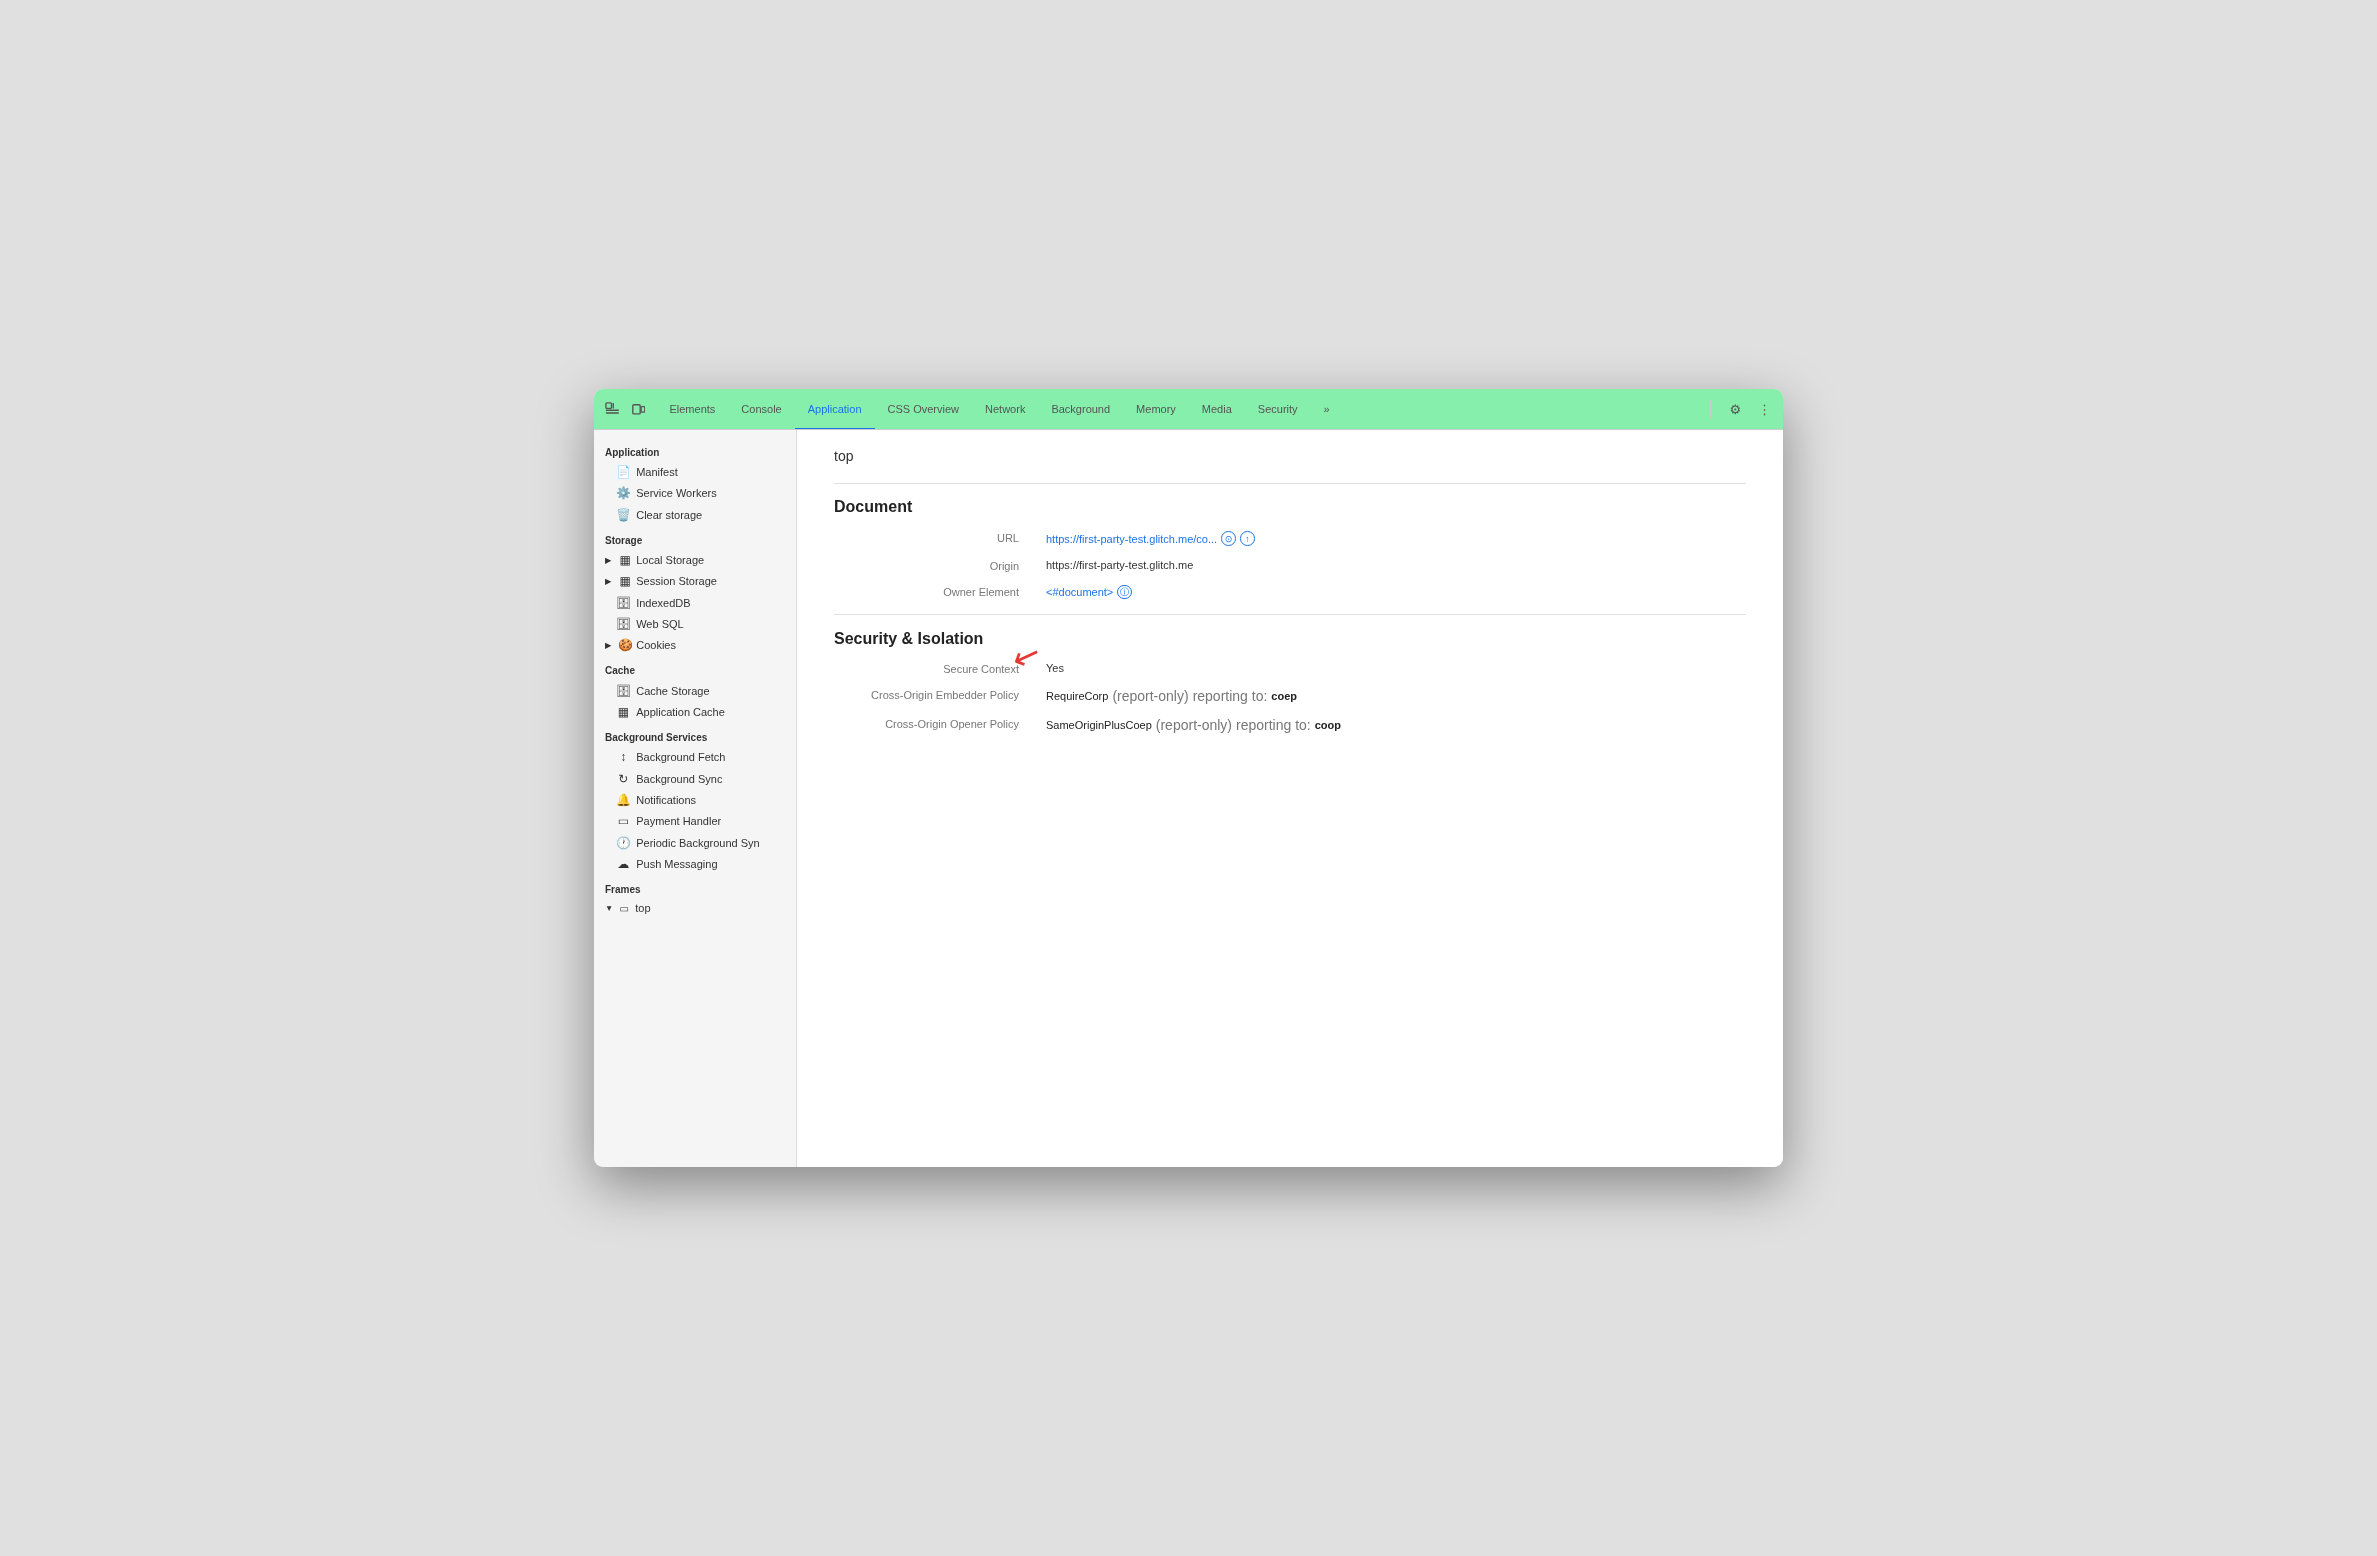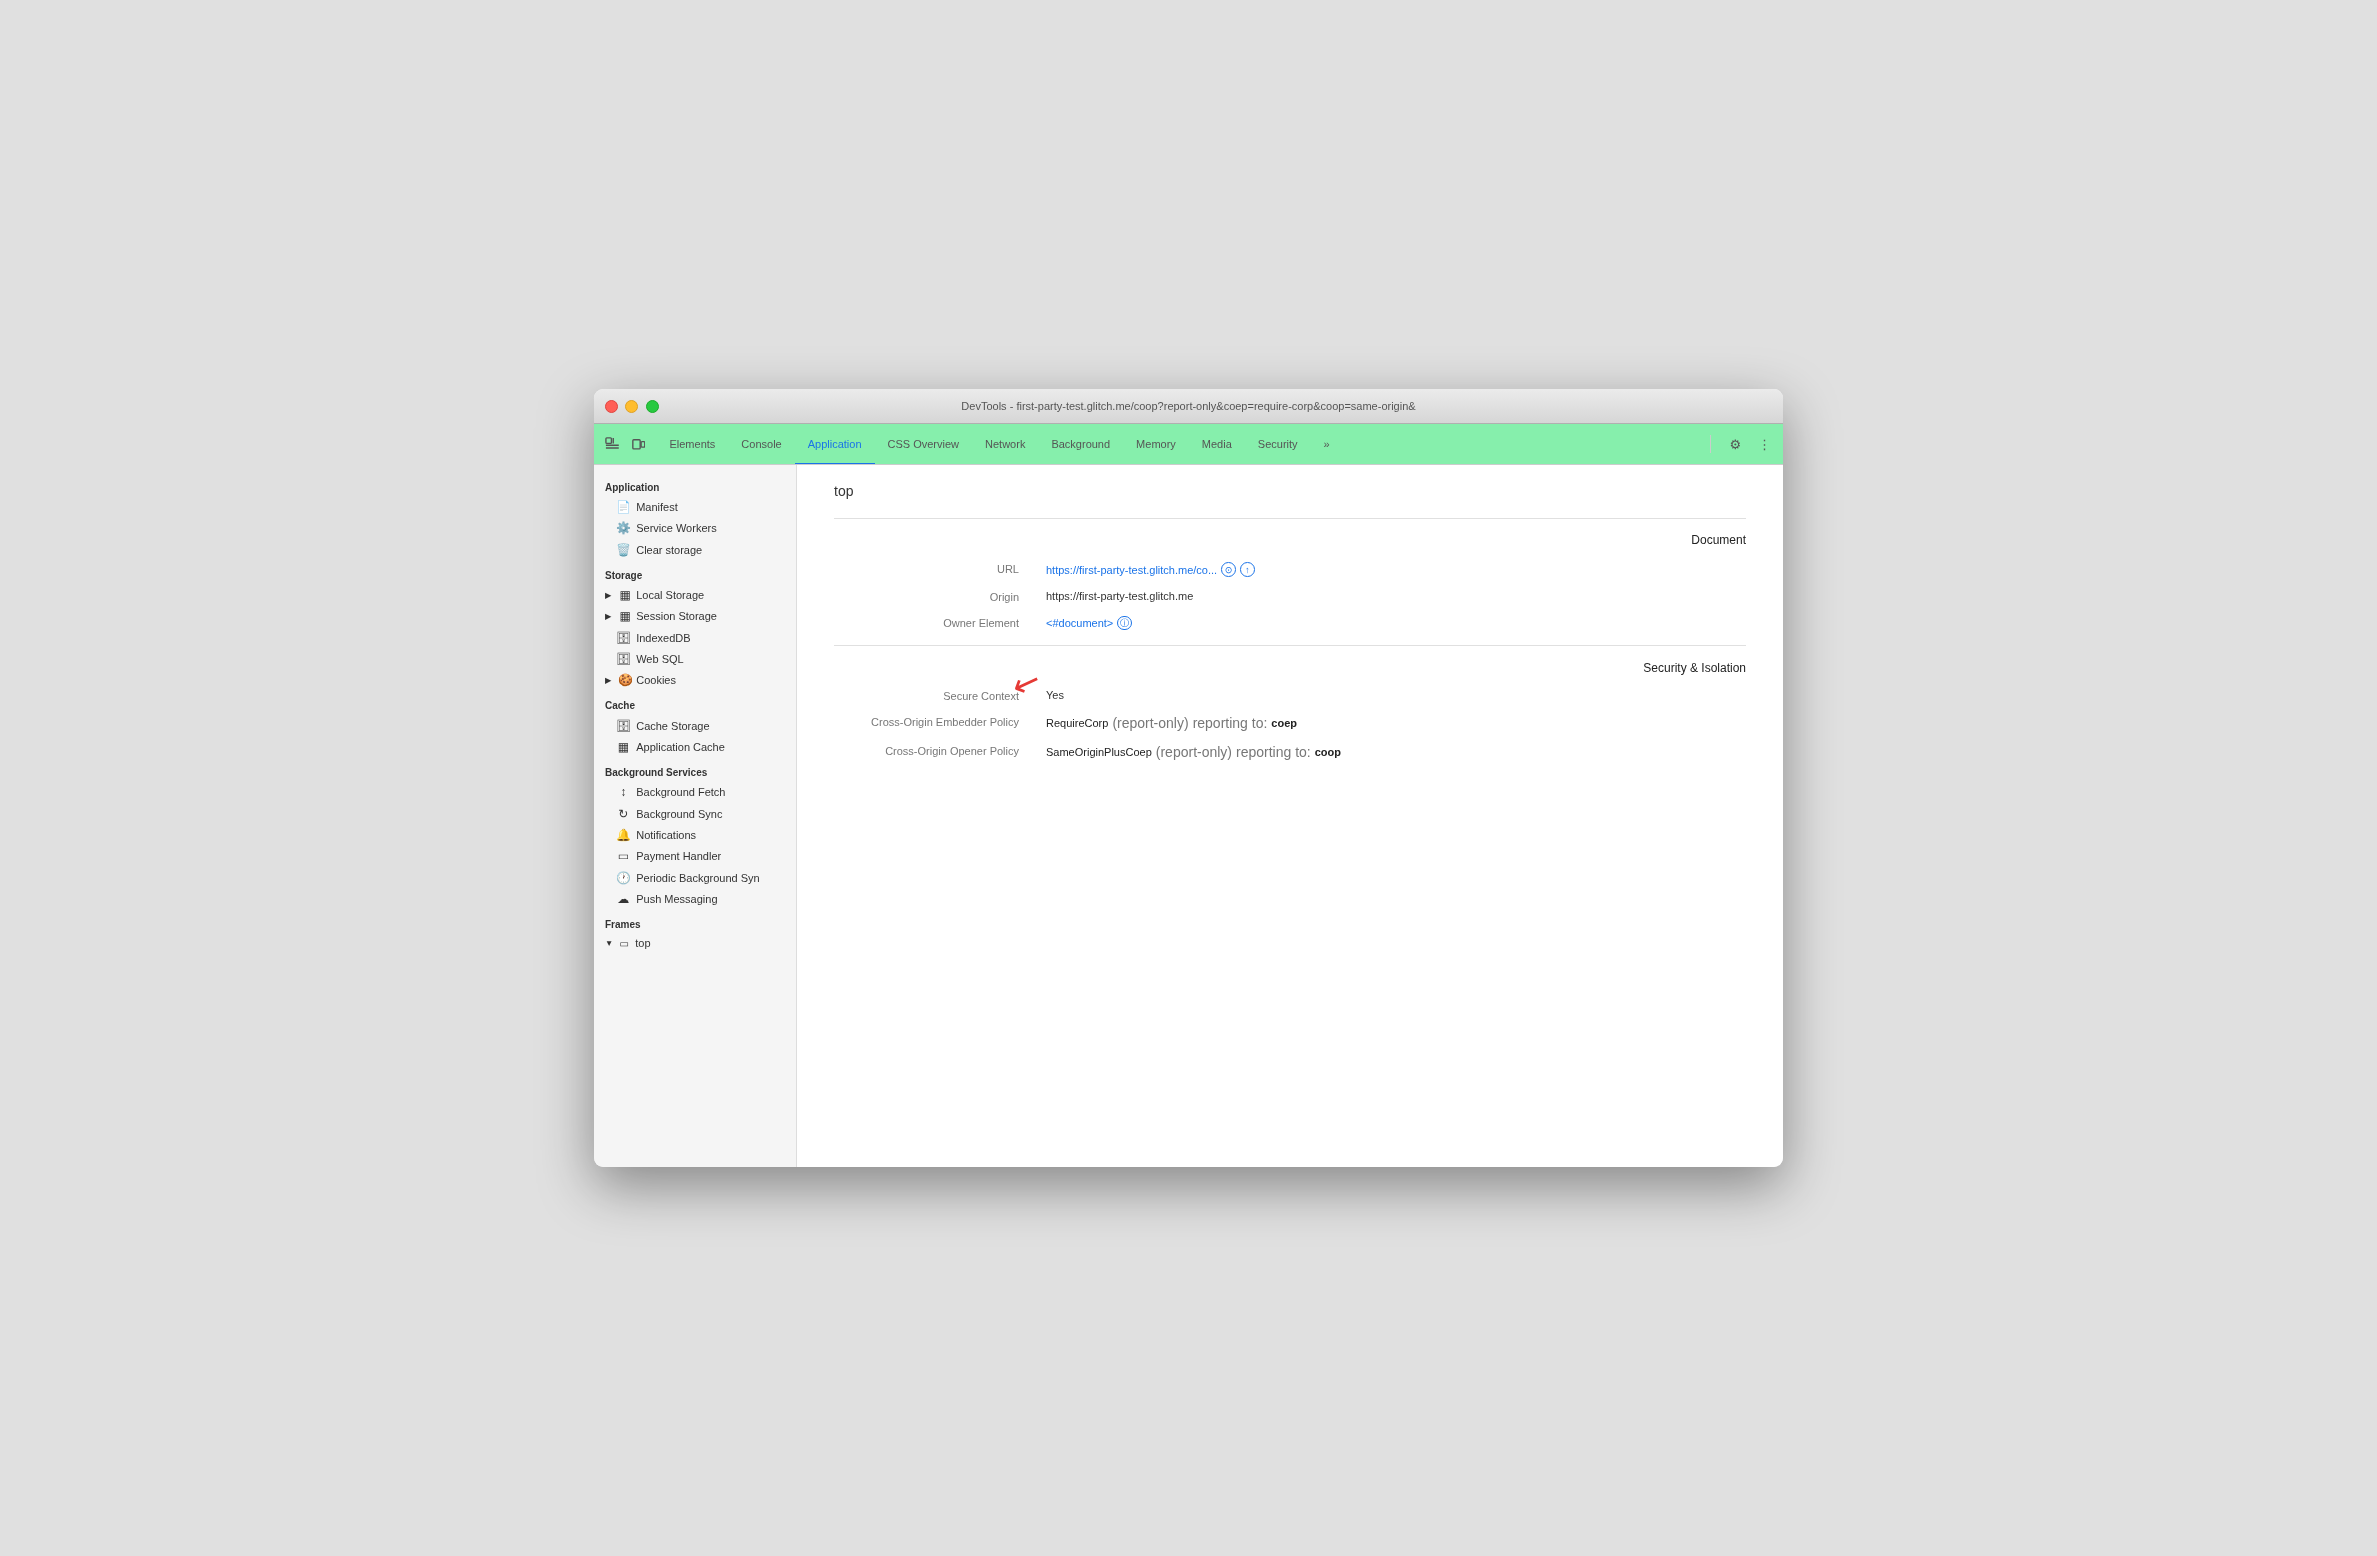--- a/index.html
+++ b/index.html
@@ -194,25 +194,24 @@
       font-size: 14px;
       color: #333;
       margin-bottom: 18.4px;
     }
     .section-divider {
       border: none;
       border-top: 0.9px solid #e0e0e0;
       margin: 14.7px 0;
     }
     .section-heading {
-      font-size: 12px;
-      font-weight: 400;
+      font-size: 16px;
+      font-weight: 700;
       color: #222;
       margin-bottom: 14.7px;
-      text-align: right;
     }
     .field-row {
       display: flex;
       align-items: flex-start;
       margin-bottom: 13px;
     }
     .field-label {
       width: 212px;
       text-align: right;
       font-size: 11px;
@@ -286,28 +285,20 @@
       color: #333;
     }
     .frames-item .arrow { font-size: 8.3px; }
     .frames-item .icon { font-size: 10px; width: 14.7px; text-align: center; }
   </style>
 </head>
 <body>
 
 <div class="window">
 
-  <div class="title-bar">
-    <div class="traffic-lights">
-      <div class="traffic-light tl-close"></div>
-      <div class="traffic-light tl-min"></div>
-      <div class="traffic-light tl-max"></div>
-    </div>
-    <div class="title-text">DevTools - first-party-test.glitch.me/coop?report-only&amp;coep=require-corp&amp;coop=same-origin&amp;</div>
-  </div>
 
   <div class="tab-bar">
     <div class="tab-icons">
       <div class="tab-icon-btn">
         <svg width="14.7" height="14.7" viewBox="0 0 16 16" fill="none">
           <rect x="1" y="1" width="6" height="6" rx="1" stroke="#555" stroke-width="1.5" fill="none"></rect>
           <line x1="1" y1="9" x2="15" y2="9" stroke="#555" stroke-width="1.5"></line>
           <line x1="1" y1="12" x2="15" y2="12" stroke="#555" stroke-width="1.5"></line>
           <line x1="9" y1="1" x2="9" y2="7" stroke="#555" stroke-width="1.5"></line>
         </svg>

